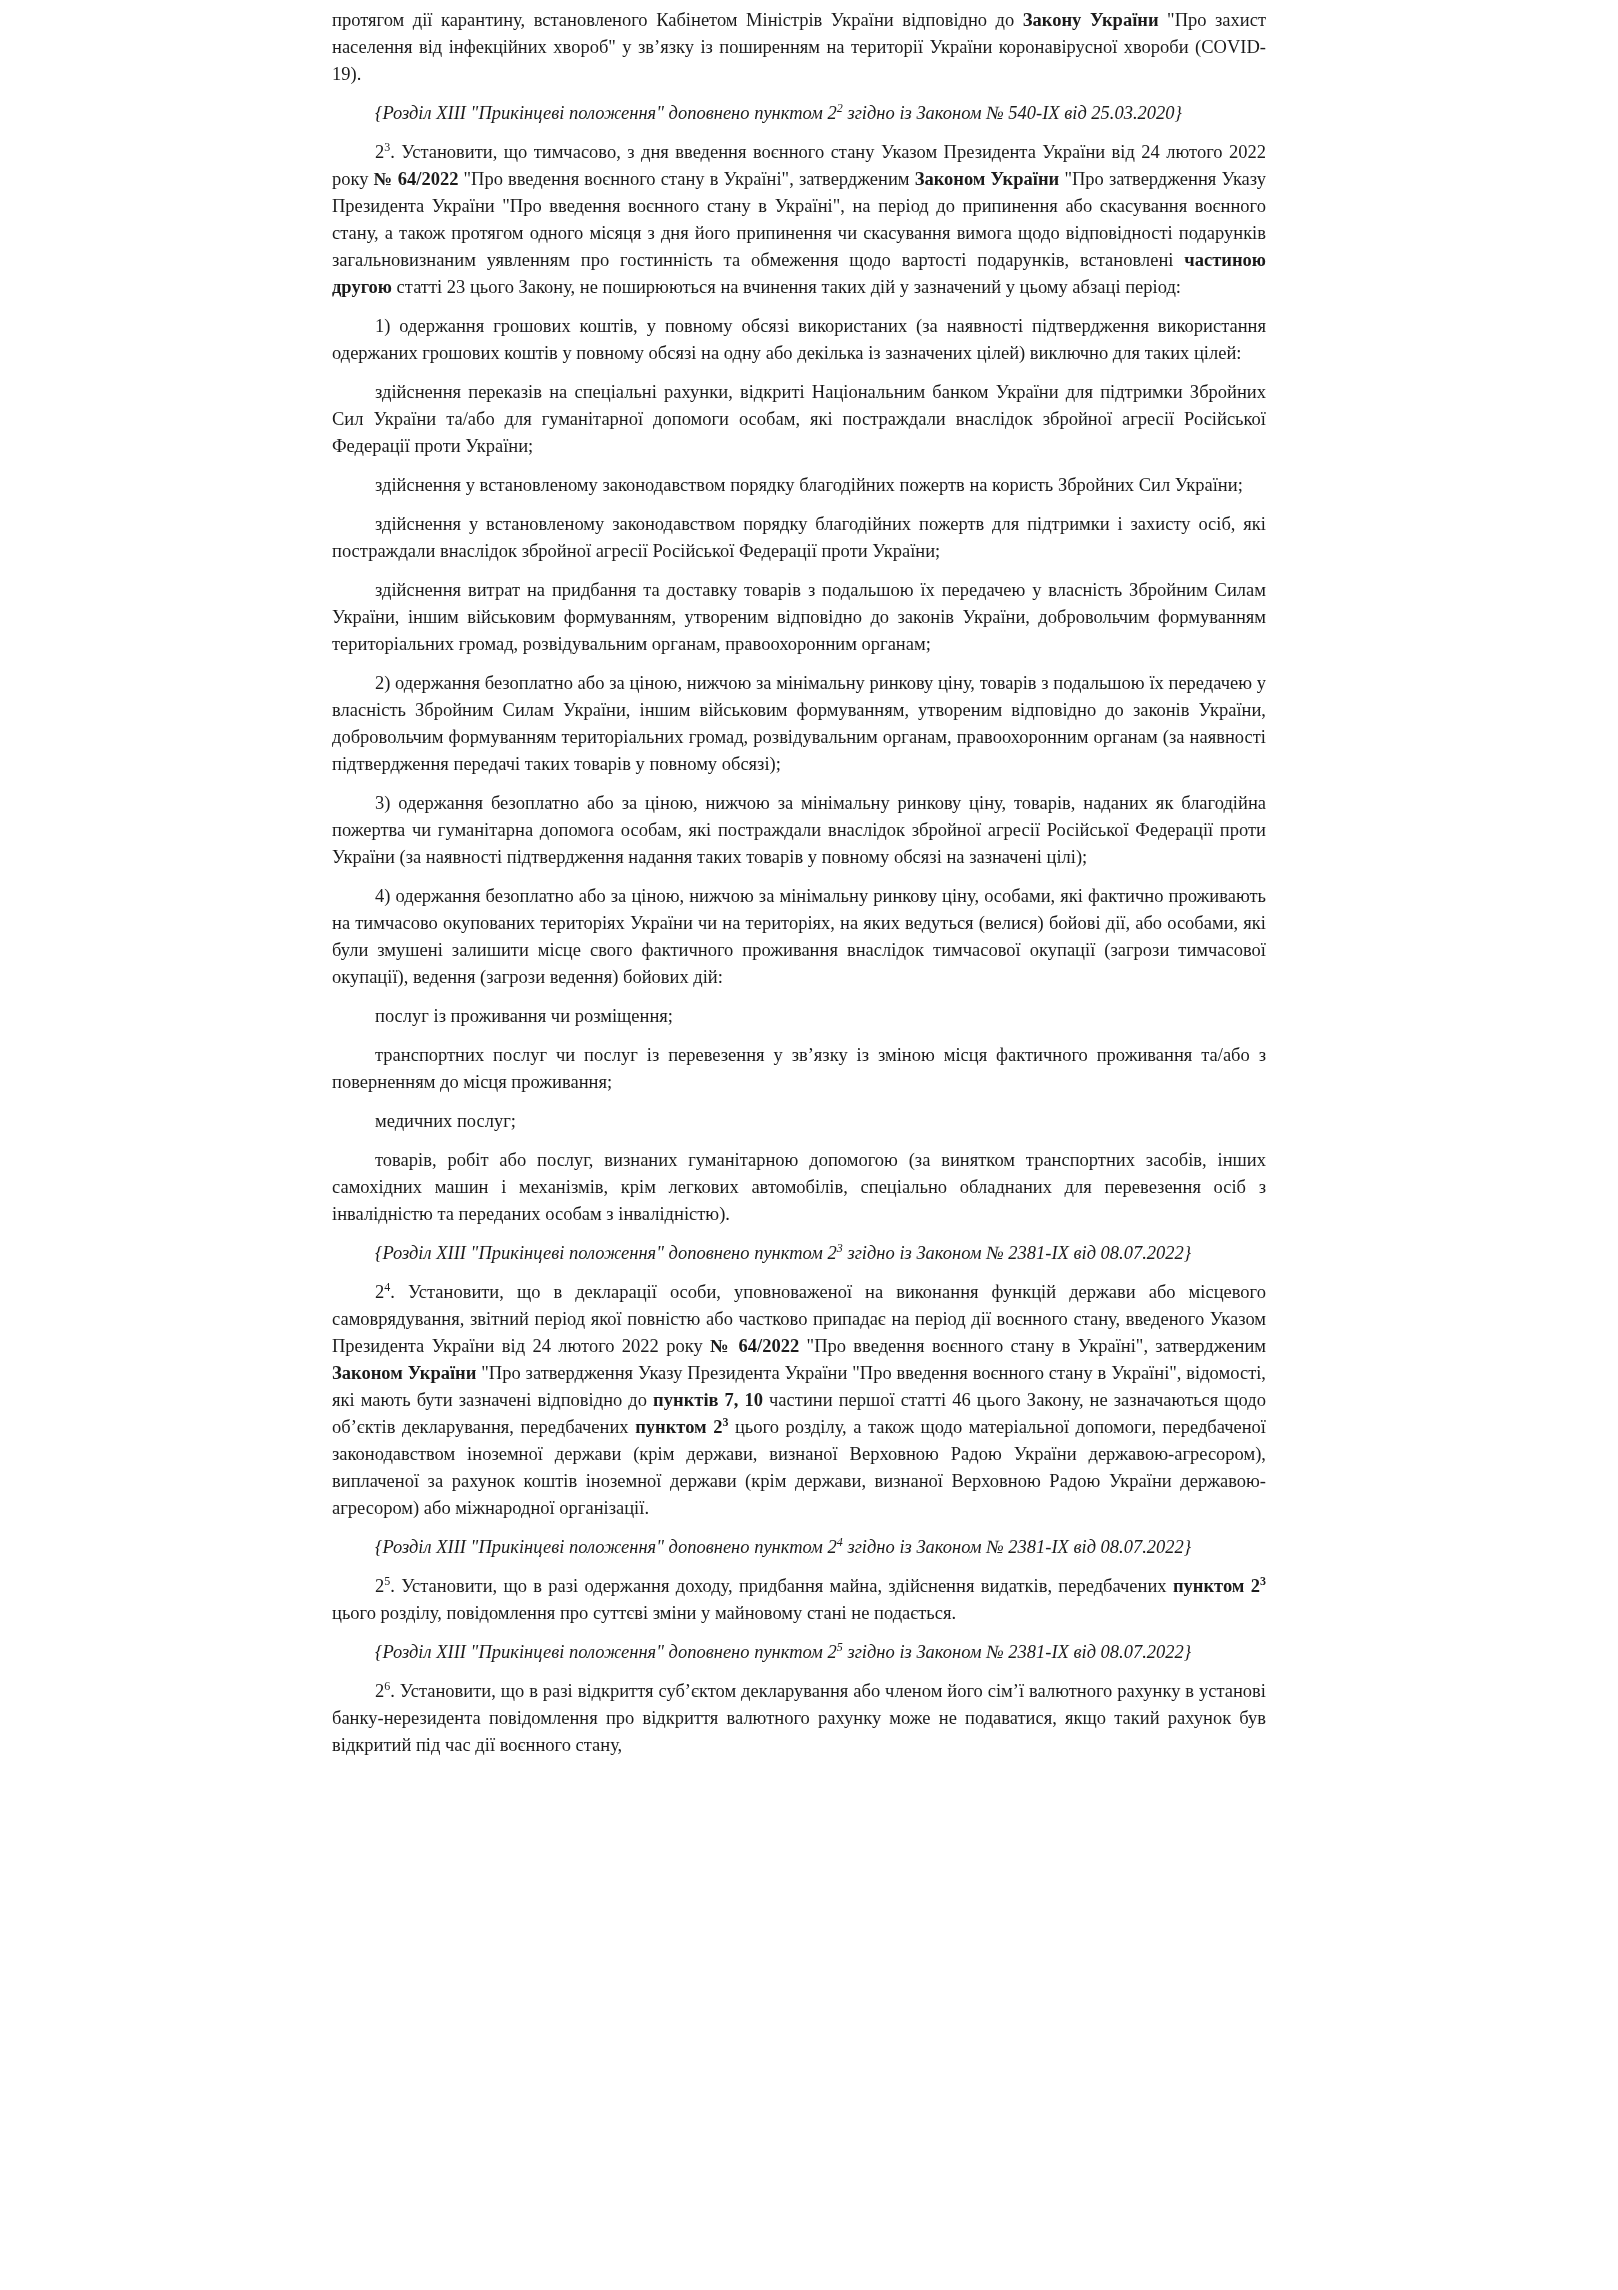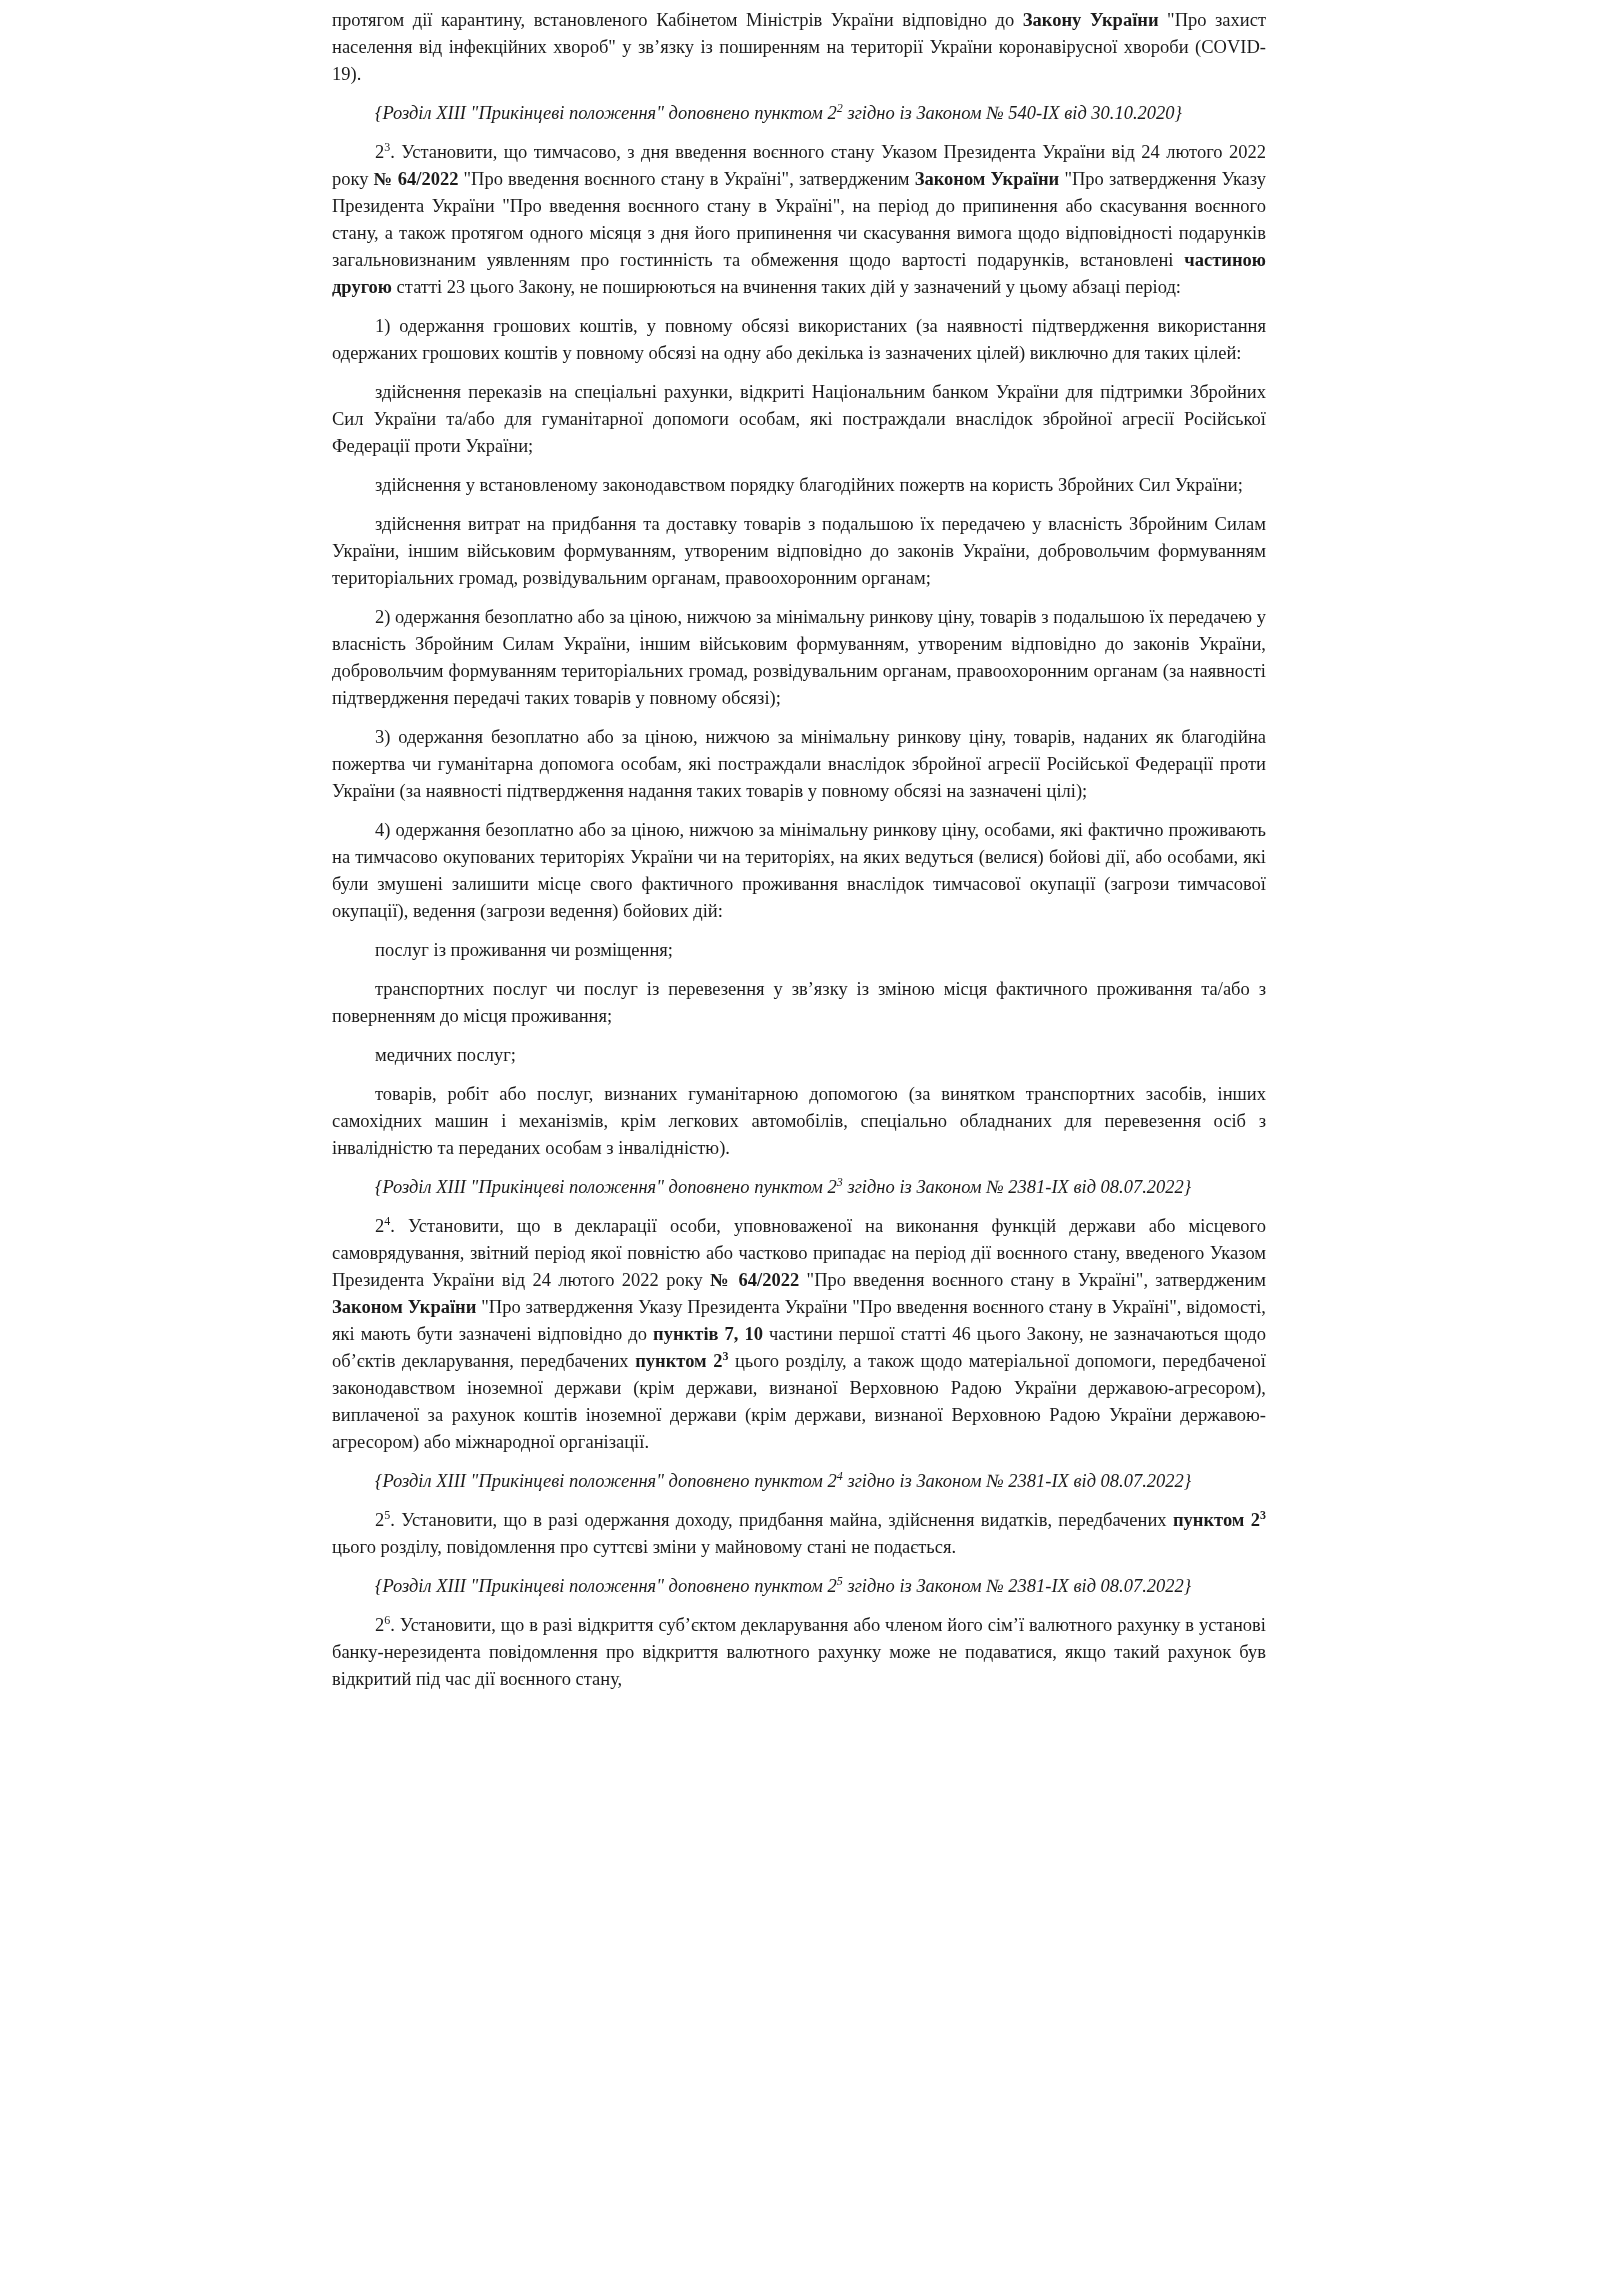--- a/index.html
+++ b/index.html
@@ -36,25 +36,26 @@
     vertical-align: super;
   }
   .doc sup.b { font-weight: bold; }
 </style>
 </head>
 <body>
 
 <div class="page">
   <div class="doc" style="color: rgb(27, 27, 27);">
       <p class="no-indent"><span>протягом дії карантину, встановленого Кабінетом Міністрів України відповідно до </span><b>Закону України</b><span> "Про захист населення від інфекційних хвороб" у зв’язку із поширенням на території України коронавірусної хвороби (COVID-19).</span></p>
-      <p class="note"><span>{Розділ XIII "Прикінцеві положення" доповнено пунктом 2</span><sup>2</sup><span> згідно із Законом № 540-IX від 30.10.2020}</span></p>
+      <p class="note"><span>{Розділ XIII "Прикінцеві положення" доповнено пунктом 2</span><sup>2</sup><span> згідно із Законом № 540-IX від 25.03.2020}</span></p>
       <p><span>2</span><sup>3</sup><span>. Установити, що тимчасово, з дня введення воєнного стану Указом Президента України від 24 лютого 2022 року </span><b>№ 64/2022</b><span> "Про введення воєнного стану в Україні", затвердженим </span><b>Законом України</b><span> "Про затвердження Указу Президента України "Про введення воєнного стану в Україні", на період до припинення або скасування воєнного стану, а також протягом одного місяця з дня його припинення чи скасування вимога щодо відповідності подарунків загальновизнаним уявленням про гостинність та обмеження щодо вартості подарунків, встановлені </span><b>частиною другою</b><span> статті 23 цього Закону, не поширюються на вчинення таких дій у зазначений у цьому абзаці період:</span></p>
       <p><span>1) одержання грошових коштів, у повному обсязі використаних (за наявності підтвердження використання одержаних грошових коштів у повному обсязі на одну або декілька із зазначених цілей) виключно для таких цілей:</span></p>
       <p><span>здійснення переказів на спеціальні рахунки, відкриті Національним банком України для підтримки Збройних Сил України та/або для гуманітарної допомоги особам, які постраждали внаслідок збройної агресії Російської Федерації проти України;</span></p>
       <p><span>здійснення у встановленому законодавством порядку благодійних пожертв на користь Збройних Сил України;</span></p>
+      <p><span>здійснення у встановленому законодавством порядку благодійних пожертв для підтримки і захисту осіб, які постраждали внаслідок збройної агресії Російської Федерації проти України;</span></p>
       <p><span>здійснення витрат на придбання та доставку товарів з подальшою їх передачею у власність Збройним Силам України, іншим військовим формуванням, утвореним відповідно до законів України, добровольчим формуванням територіальних громад, розвідувальним органам, правоохоронним органам;</span></p>
       <p><span>2) одержання безоплатно або за ціною, нижчою за мінімальну ринкову ціну, товарів з подальшою їх передачею у власність Збройним Силам України, іншим військовим формуванням, утвореним відповідно до законів України, добровольчим формуванням територіальних громад, розвідувальним органам, правоохоронним органам (за наявності підтвердження передачі таких товарів у повному обсязі);</span></p>
       <p><span>3) одержання безоплатно або за ціною, нижчою за мінімальну ринкову ціну, товарів, наданих як благодійна пожертва чи гуманітарна допомога особам, які постраждали внаслідок збройної агресії Російської Федерації проти України (за наявності підтвердження надання таких товарів у повному обсязі на зазначені цілі);</span></p>
       <p><span>4) одержання безоплатно або за ціною, нижчою за мінімальну ринкову ціну, особами, які фактично проживають на тимчасово окупованих територіях України чи на територіях, на яких ведуться (велися) бойові дії, або особами, які були змушені залишити місце свого фактичного проживання внаслідок тимчасової окупації (загрози тимчасової окупації), ведення (загрози ведення) бойових дій:</span></p>
       <p><span>послуг із проживання чи розміщення;</span></p>
       <p><span>транспортних послуг чи послуг із перевезення у зв’язку із зміною місця фактичного проживання та/або з поверненням до місця проживання;</span></p>
       <p><span>медичних послуг;</span></p>
       <p><span>товарів, робіт або послуг, визнаних гуманітарною допомогою (за винятком транспортних засобів, інших самохідних машин і механізмів, крім легкових автомобілів, спеціально обладнаних для перевезення осіб з інвалідністю та переданих особам з інвалідністю).</span></p>
       <p class="note"><span>{Розділ XIII "Прикінцеві положення" доповнено пунктом 2</span><sup>3</sup><span> згідно із Законом № 2381-IX від 08.07.2022}</span></p>
       <p><span>2</span><sup>4</sup><span>. Установити, що в декларації особи, уповноваженої на виконання функцій держави або місцевого самоврядування, звітний період якої повністю або частково припадає на період дії воєнного стану, введеного Указом Президента України від 24 лютого 2022 року </span><b>№ 64/2022</b><span> "Про введення воєнного стану в Україні", затвердженим </span><b>Законом України</b><span> "Про затвердження Указу Президента України "Про введення воєнного стану в Україні", відомості, які мають бути зазначені відповідно до </span><b>пунктів 7, 10</b><span> частини першої статті 46 цього Закону, не зазначаються щодо об’єктів декларування, передбачених </span><b>пунктом 2</b><sup class="b">3</sup><span> цього розділу, а також щодо матеріальної допомоги, передбаченої законодавством іноземної держави (крім держави, визнаної Верховною Радою України державою-агресором), виплаченої за рахунок коштів іноземної держави (крім держави, визнаної Верховною Радою України державою-агресором) або міжнародної організації.</span></p>

